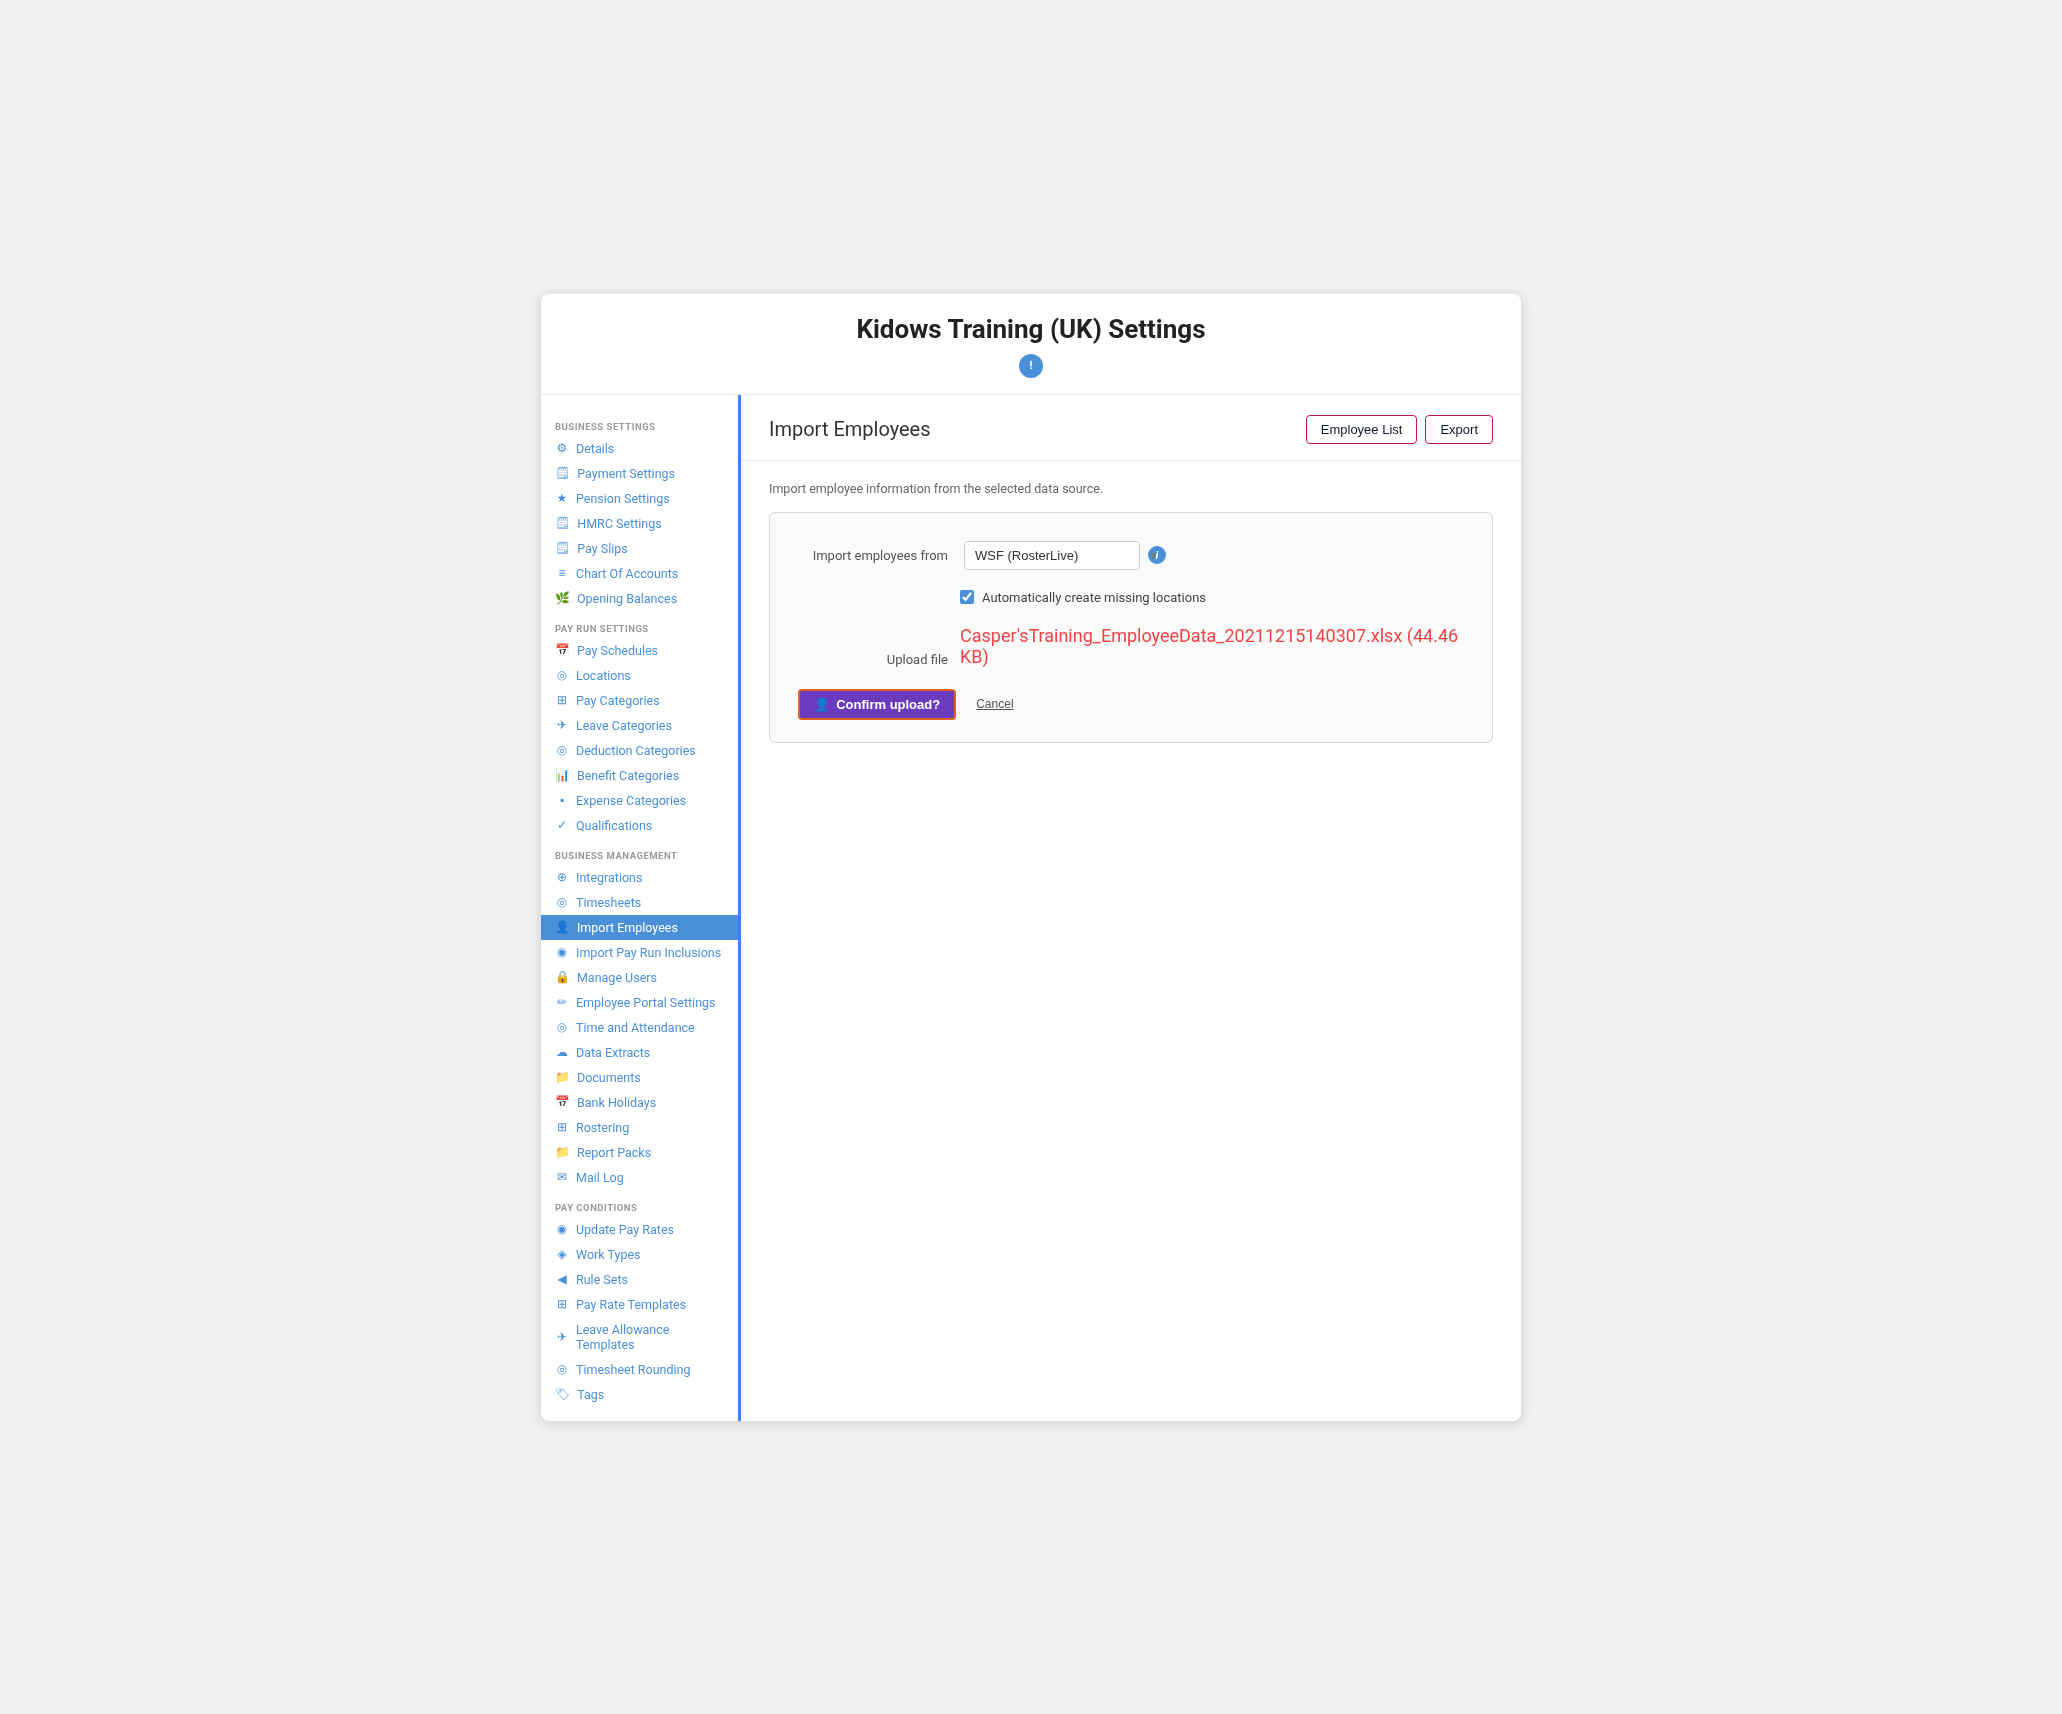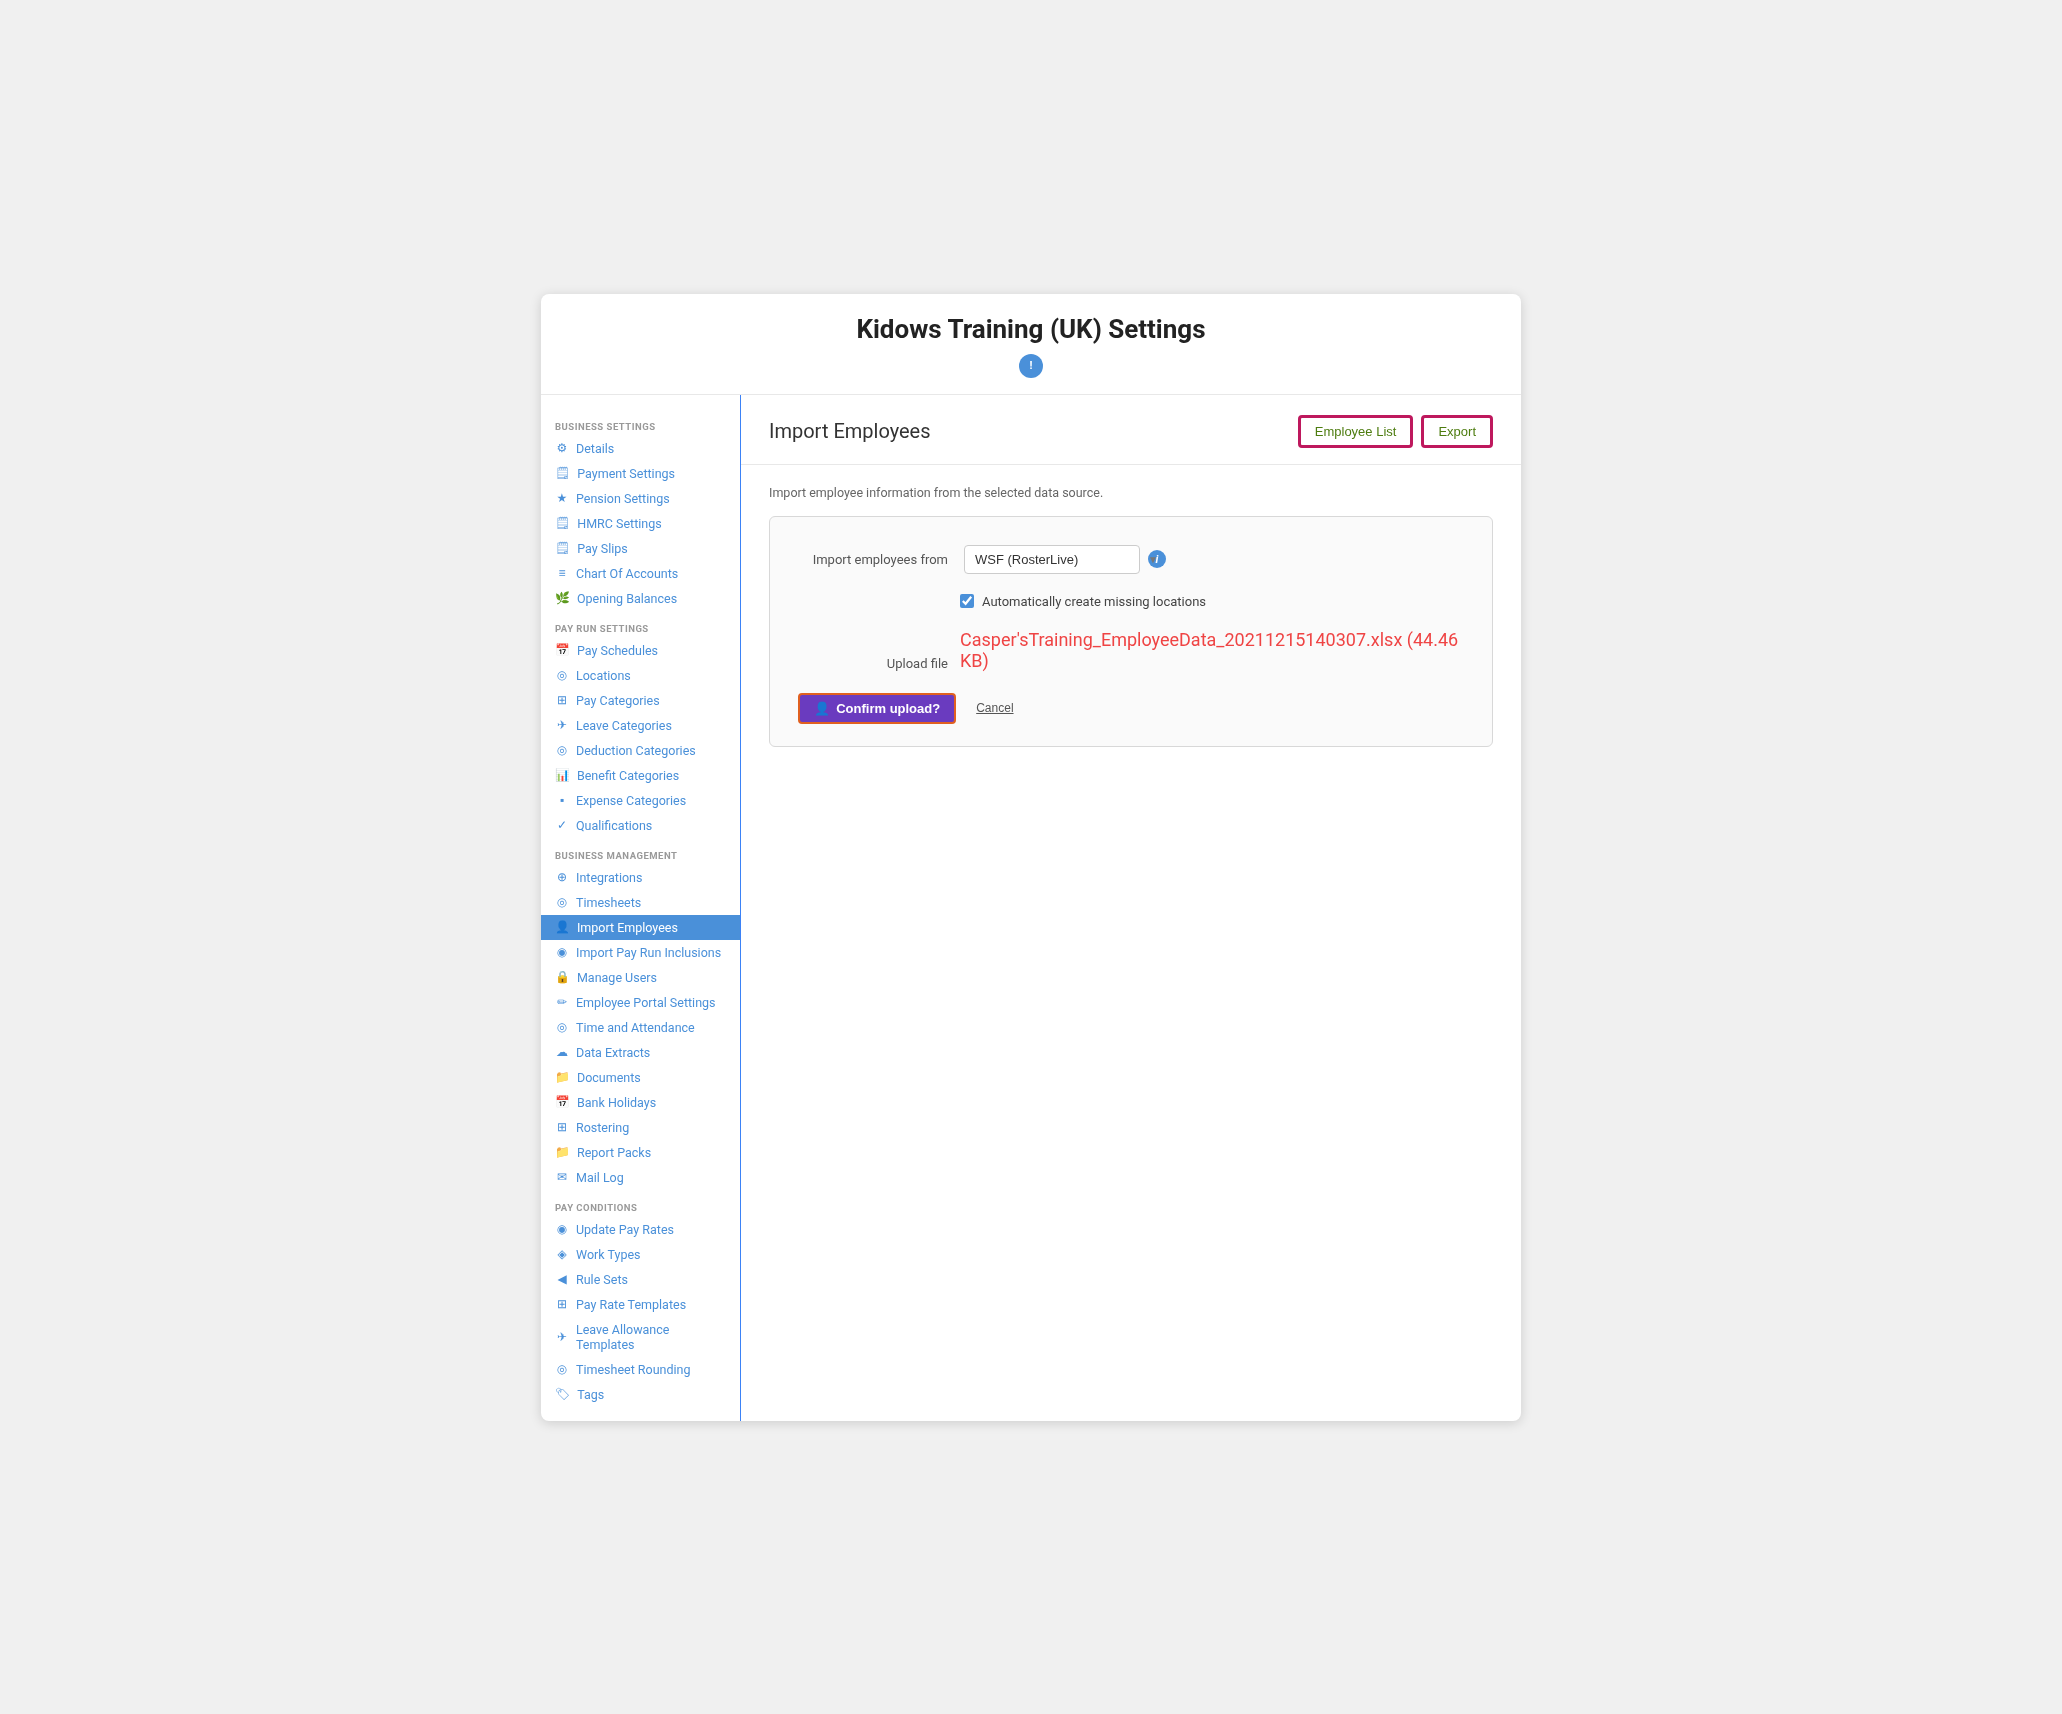--- a/index.html
+++ b/index.html
@@ -50,21 +50,21 @@
       content: '!';
     }
     .app-body {
       display: flex;
       height: calc(100% - 80px);
     }
     
     .sidebar {
       width: 200px;
       min-width: 200px;
-      border-right: 1px solid #3b82f6;
+      border-right: 3px solid #3b82f6;
       padding: 14px 0;
       overflow-y: auto;
     }
     .sidebar-section-title {
       font-size: 9.5px;
       font-weight: 700;
       color: #999;
       letter-spacing: 0.5px;
       padding: 12px 14px 4px;
       text-transform: uppercase;
@@ -115,23 +115,23 @@
     }
     .header-actions {
       display: flex;
       gap: 8px;
     }
     .btn {
       padding: 6px 14px;
       border-radius: 4px;
       font-size: 13px;
       cursor: pointer;
-      border: 3px solid #be185d;
+      border: 1px solid #be185d;
       background: #fff;
-      color: #4d7c0f;
+      color: #0f172a;
     }
     .btn-primary {
       background: #6a3bbf;
       color: #fff;
       border: 2px solid #e06020;
       font-weight: 600;
       display: flex;
       align-items: center;
       gap: 6px;
     }

